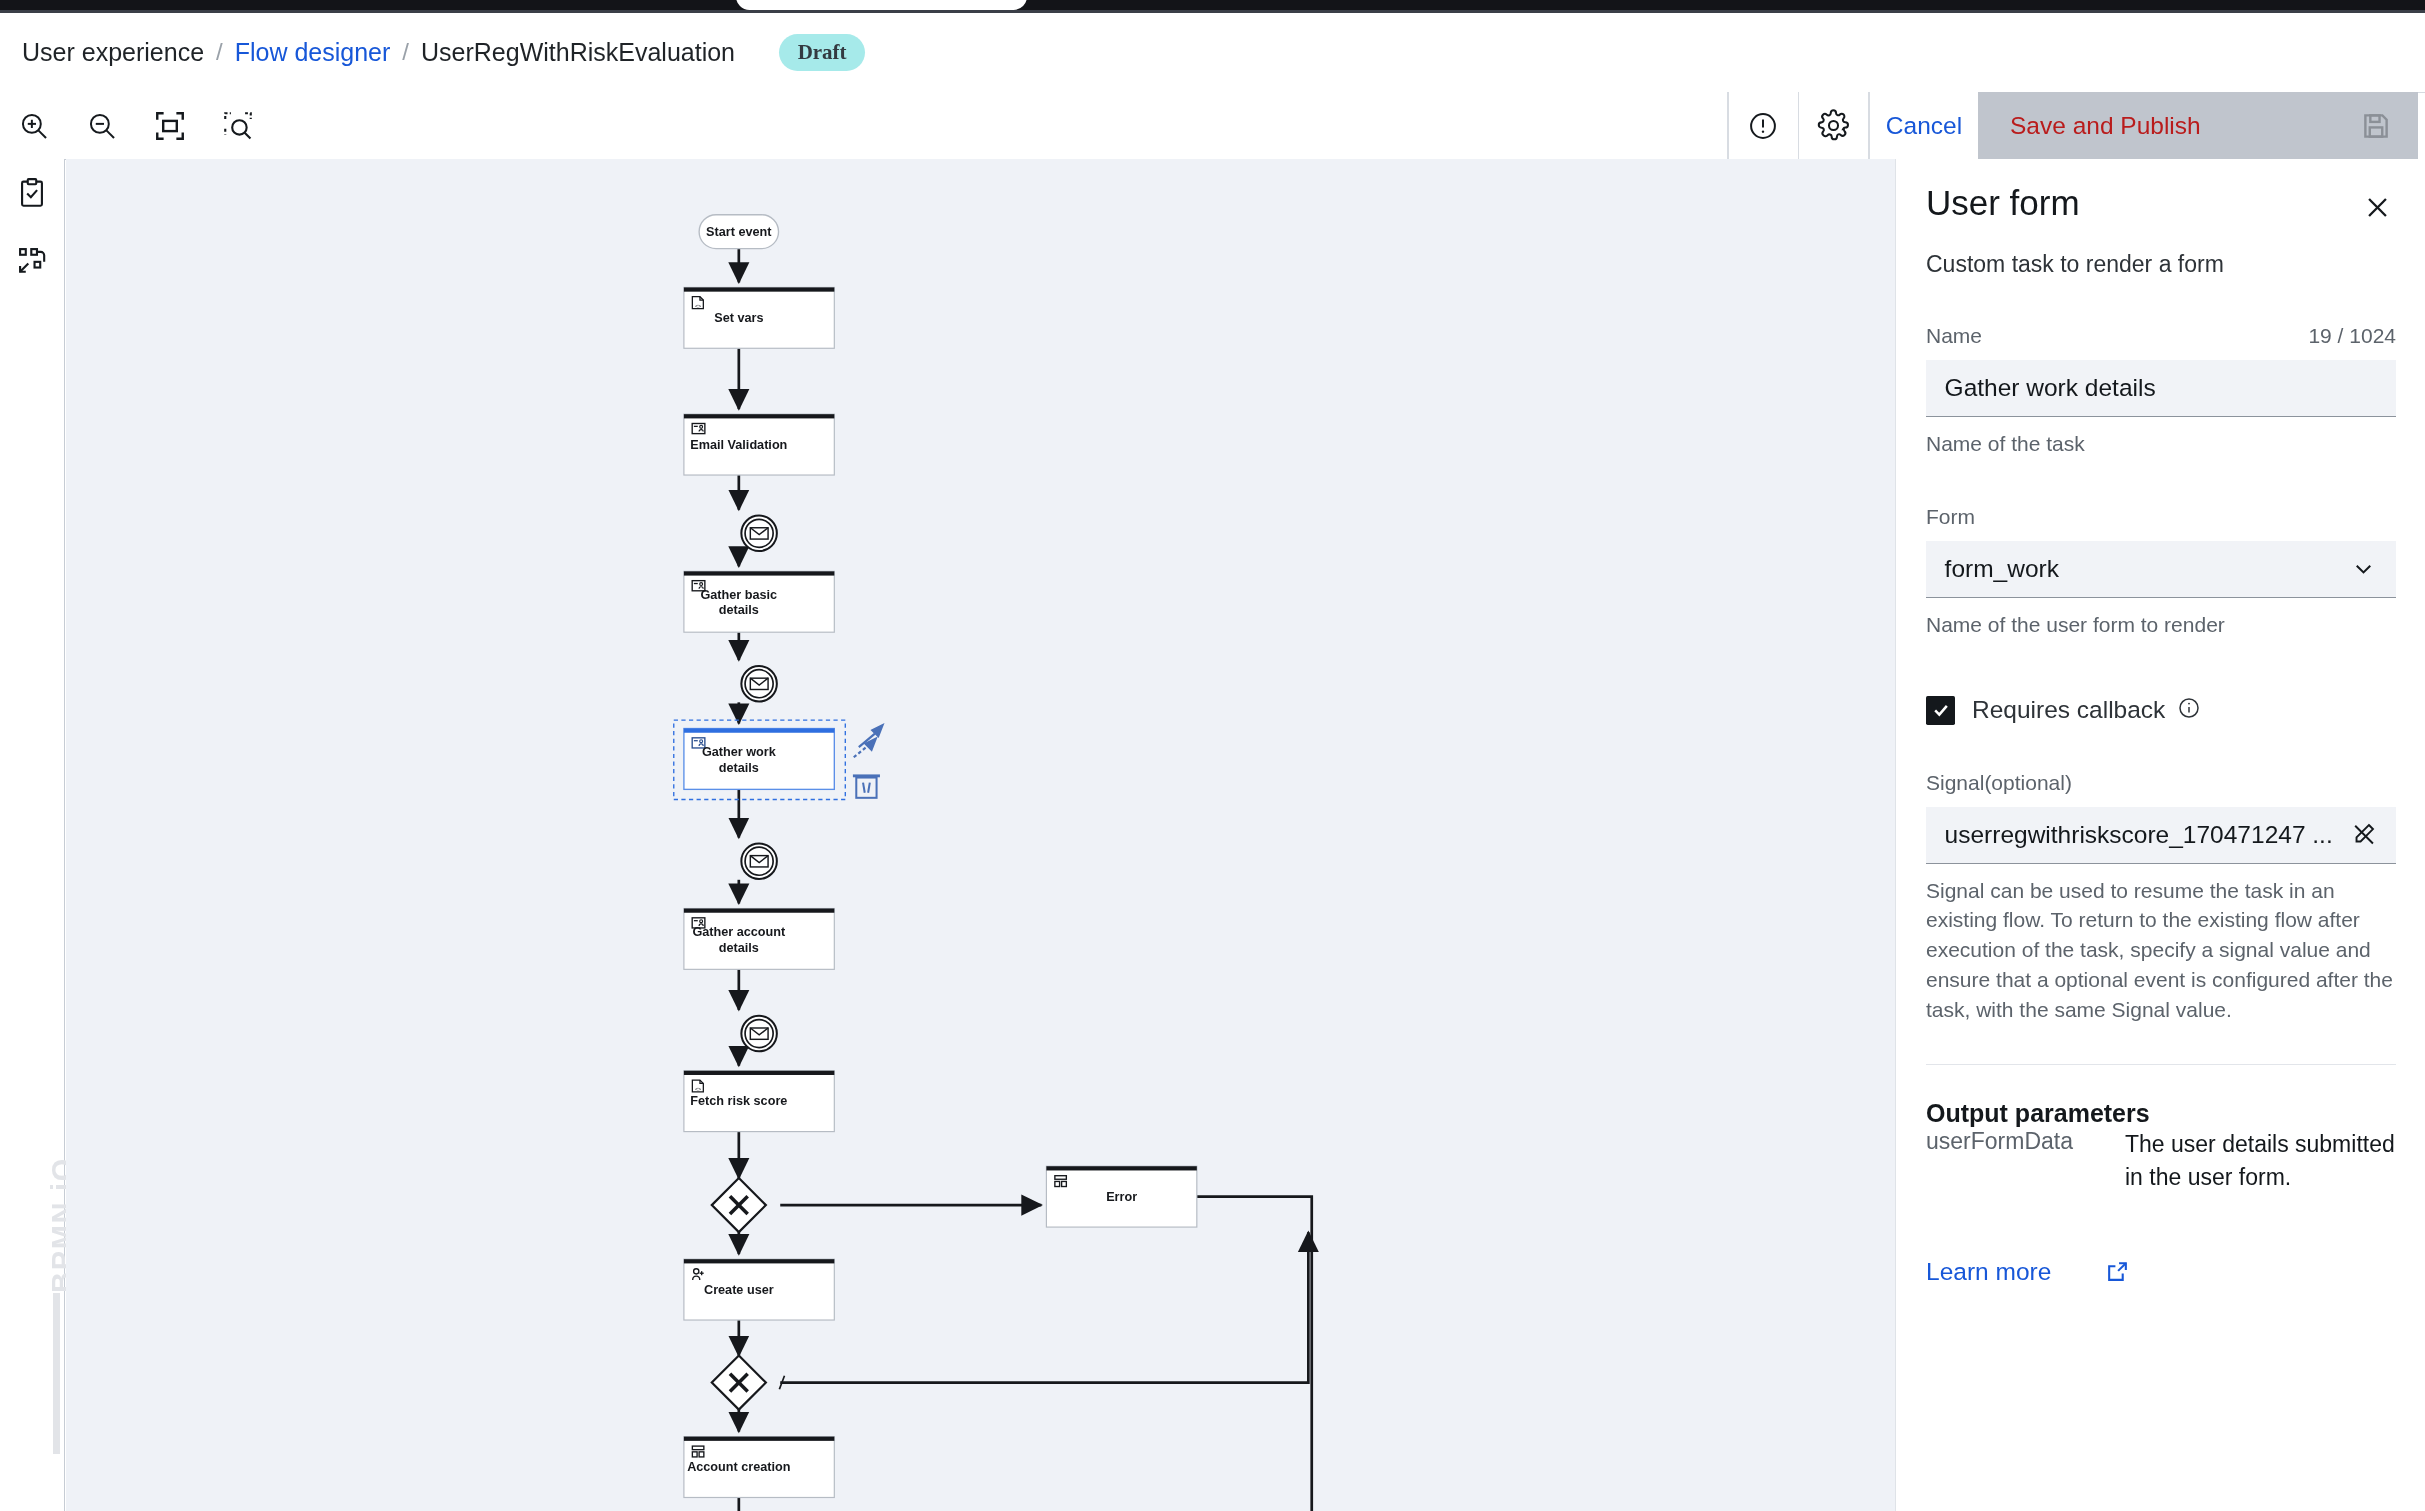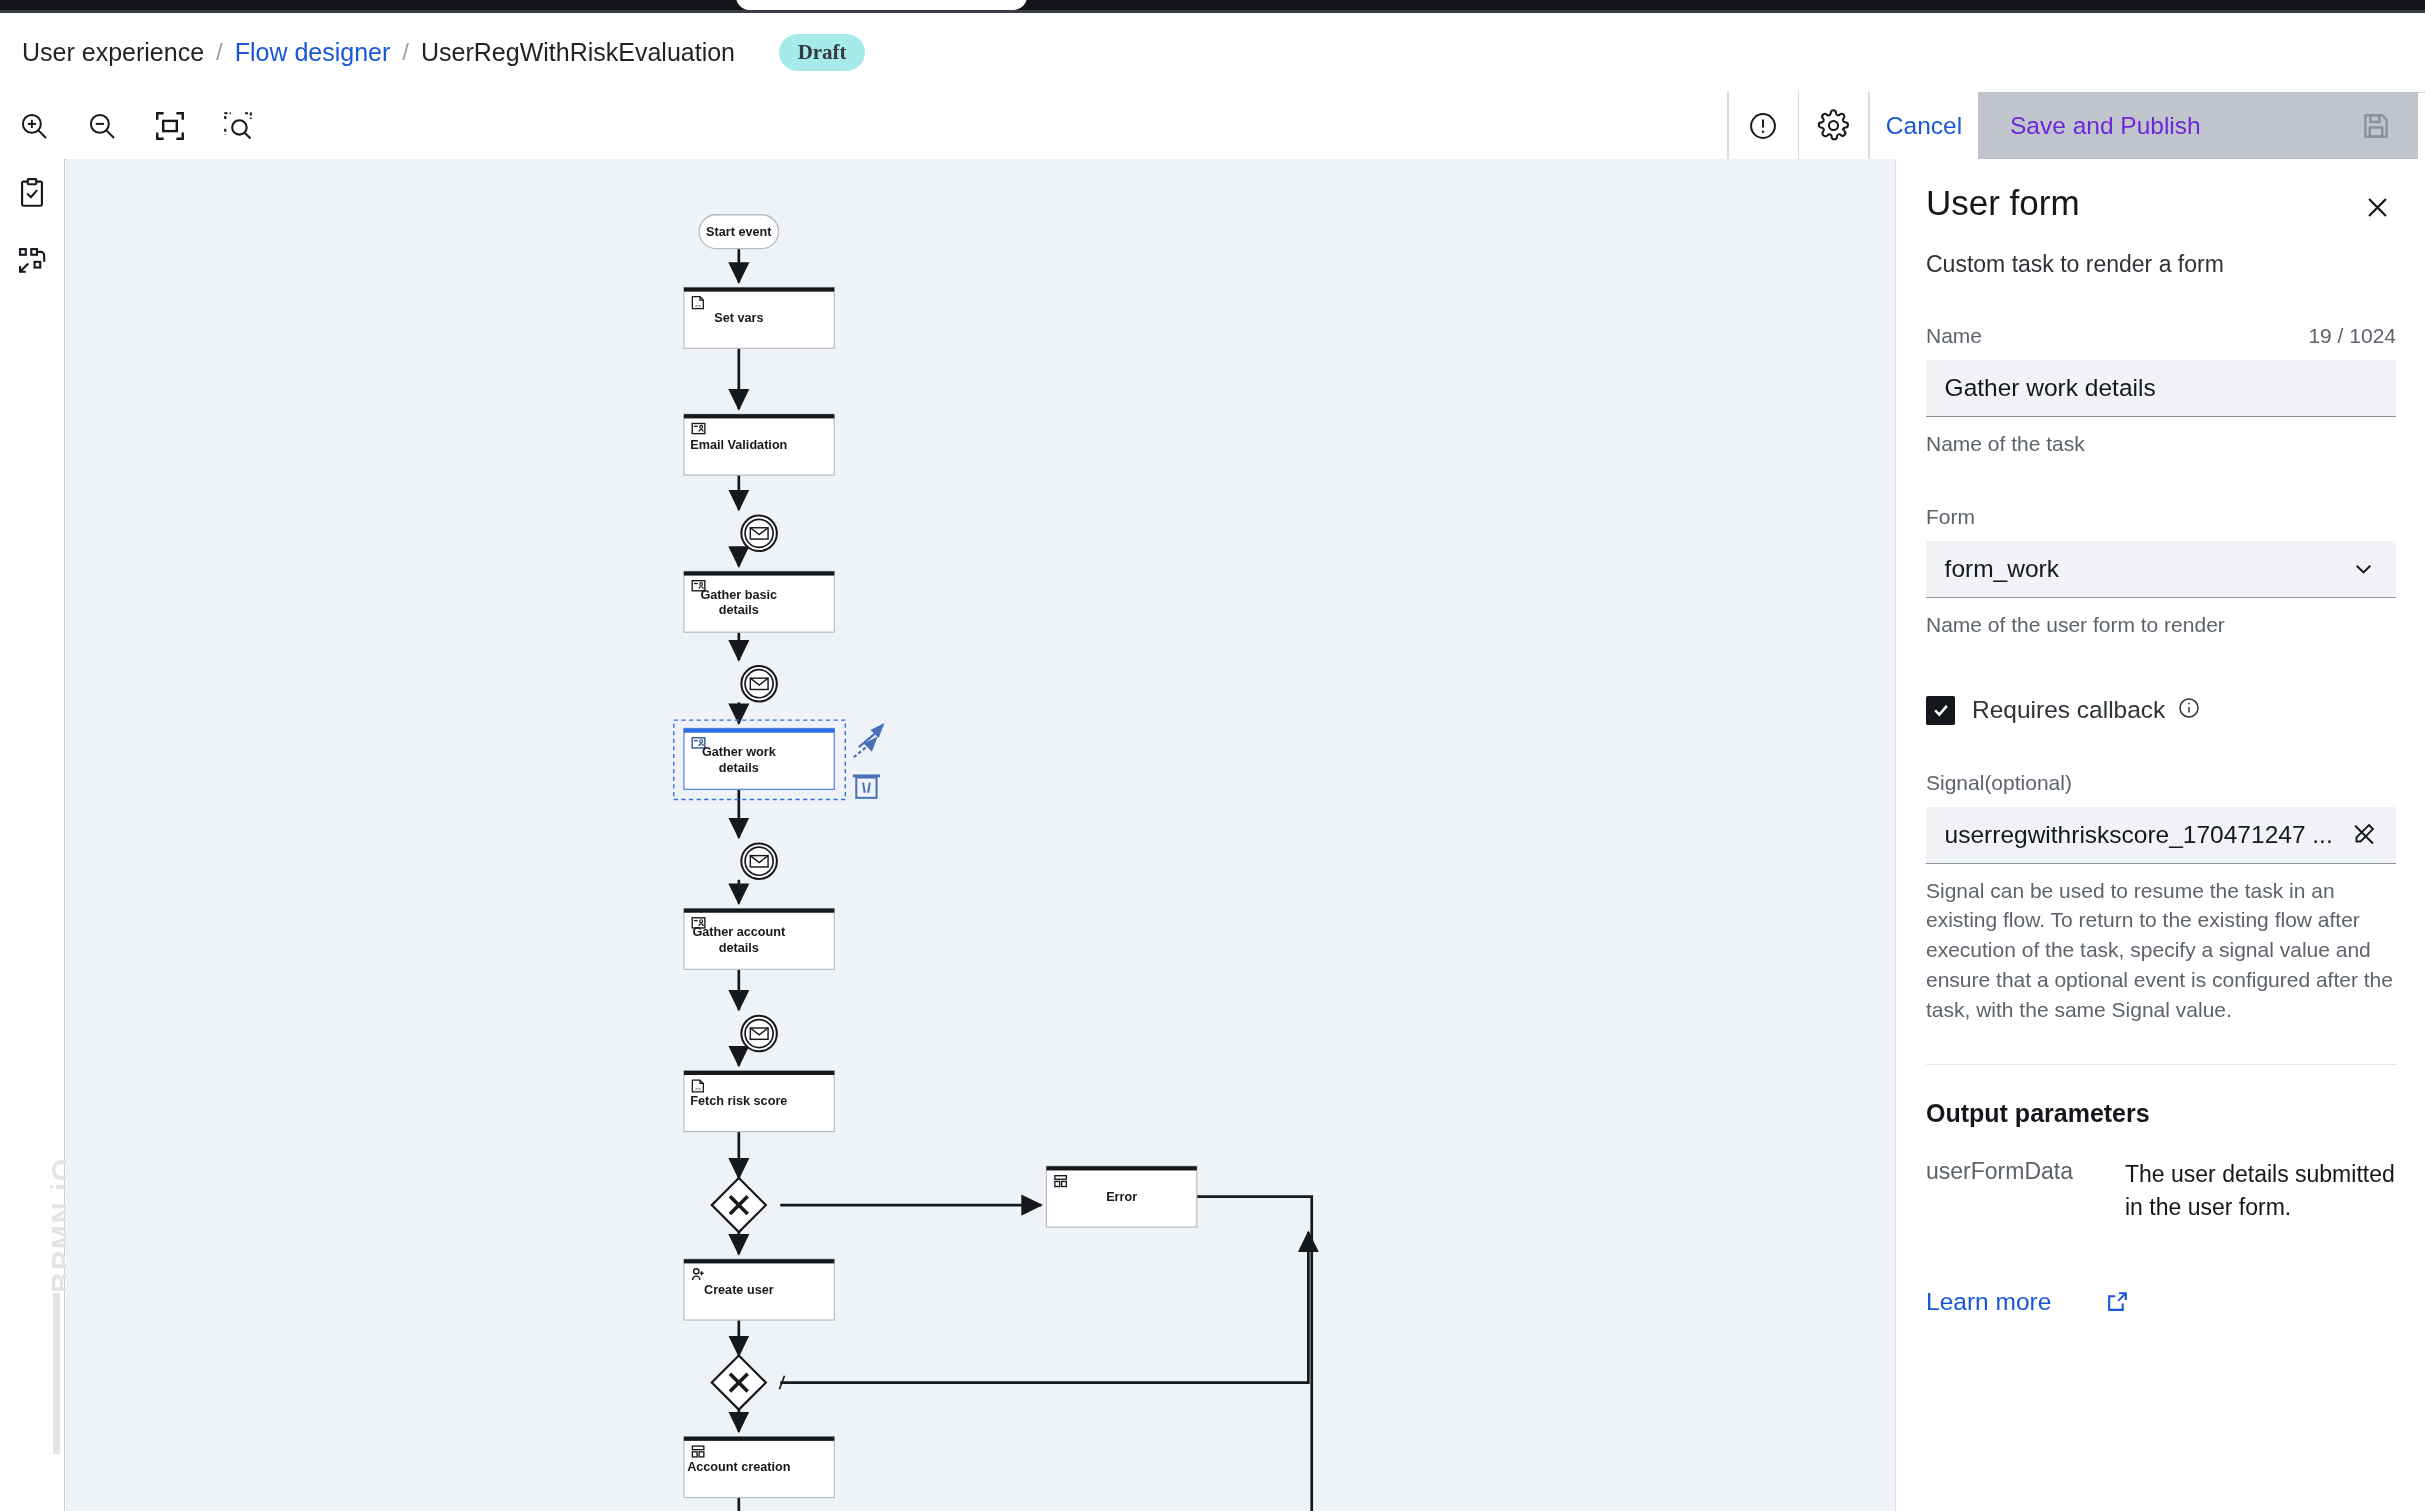--- a/index.html
+++ b/index.html
@@ -32,21 +32,21 @@
     border-bottom:1.7px solid #c6ccd4;display:flex;align-items:center;}
   .tb-left{display:flex;align-items:center;height:100%;}
   .tb-btn{width:68px;height:67px;display:flex;align-items:center;justify-content:center;
     cursor:pointer;background:#fff;}
   .tb-spacer{flex:1 1 auto;height:100%;}
   .tb-div{width:1.7px;height:67px;background:#d8dce2;}
   .tb-icon-btn{width:69px;height:67px;display:flex;align-items:center;justify-content:center;cursor:pointer;}
   .tb-cancel{width:108px;height:67px;display:flex;align-items:center;justify-content:center;
     color:#1757d8;font-size:24.5px;cursor:pointer;background:#fff;}
   .tb-save{width:355px;height:67px;display:flex;align-items:center;
-    background:#c0c5cd;color:#6d28d9;font-size:24.5px;padding-left:32px;box-sizing:border-box;cursor:default;text-align:right;}
+    background:#c0c5cd;color:#b91c1c;font-size:24.5px;padding-left:32px;box-sizing:border-box;cursor:default;text-align:right;}
   .tb-saveicon{width:85px;height:67px;background:#c0c5cd;display:flex;align-items:center;
     justify-content:center;}
 
   
   .rail{position:absolute;left:0;top:159px;width:64px;height:1352px;background:#ffffff;
     border-right:1.7px solid #c6ccd4;}
   .rail-btn{width:64px;height:68px;display:flex;align-items:center;justify-content:center;cursor:pointer;}
   .rail-wm{position:absolute;left:8.5px;bottom:52px;width:47px;height:169px;}
   .rail-wm span{display:block;transform:rotate(-90deg);transform-origin:left top;
     position:absolute;left:37px;top:3.4px;white-space:nowrap;
@@ -83,21 +83,21 @@
     box-sizing:border-box;font-size:24.5px;color:#14181c;cursor:pointer;}
 
   .cbrow{margin-top:56px;display:flex;align-items:flex-start;cursor:pointer;}
   .cbox{width:29px;height:29px;background:#14181c;border-radius:1.7px;
     display:flex;align-items:center;justify-content:center;}
   .cblabel{margin-left:17px;font-size:24.5px;color:#2e3338;}
   .cbinfo{margin-left:12px;display:flex;align-items:center;}
 
   .divider{margin-top:39px;height:1.7px;background:#e2e5ea;}
   .sect-title{margin-top:34px;font-size:25px;font-weight:700;color:#14181c;}
-  .outrow{margin-top:30px;display:flex;}
+  .outrow{display:flex;}
   .outkey{width:199px;flex:0 0 199px;font-size:23px;color:#5c636b;}
   .outval{font-size:23px;color:#14181c;line-height:1.42;}
   .learn{margin-top:64px;display:flex;align-items:center;color:#1757d8;font-size:24.5px;cursor:pointer;gap:42px;}
   .learn .ext{margin-left:12px;display:flex;}
 </style>
 </head>
 <body>
 
 <div class="app">
 

